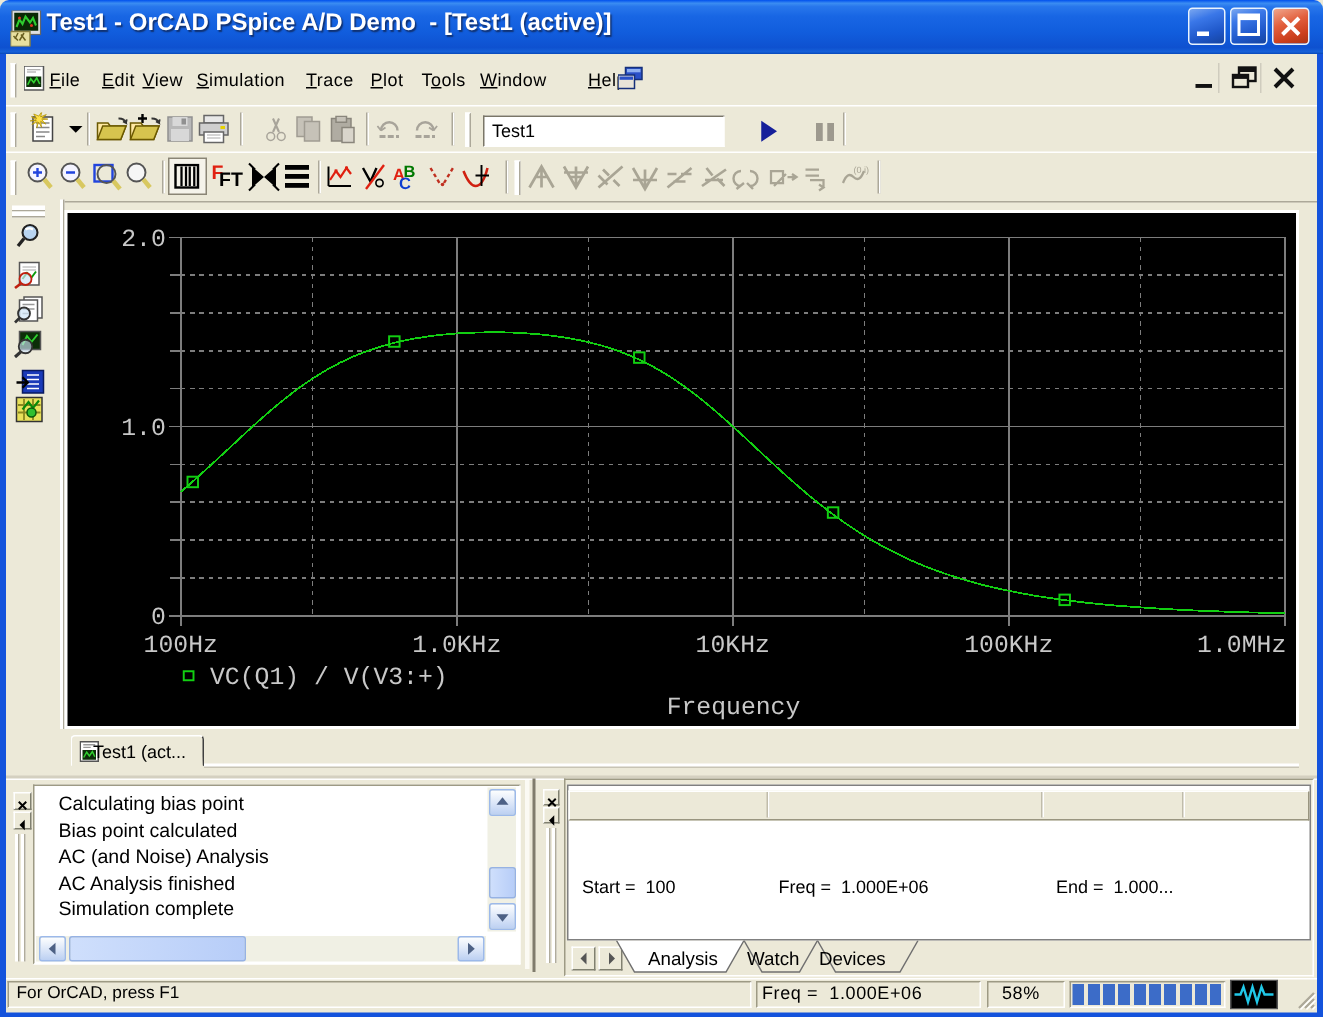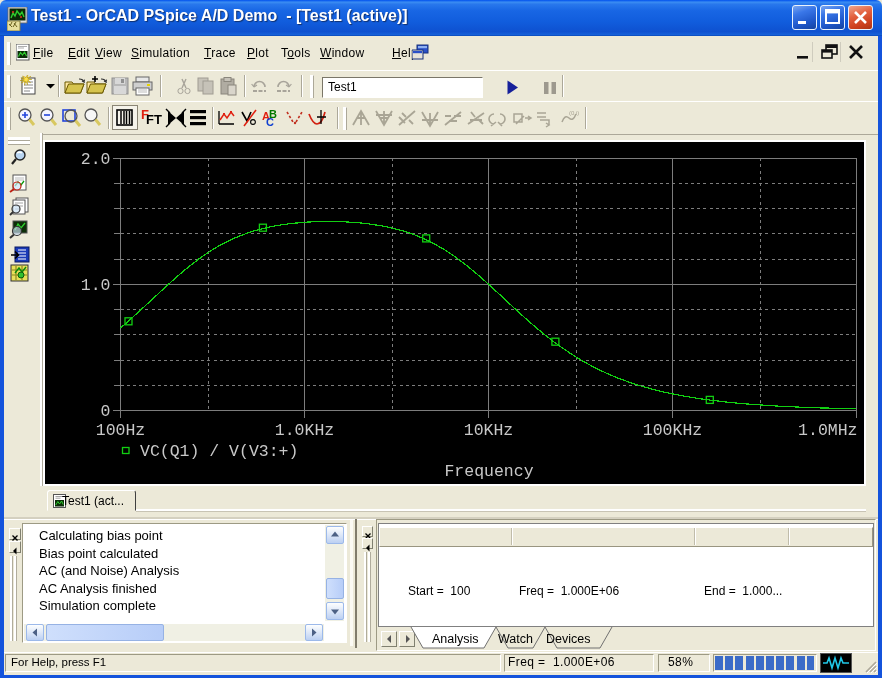--- a/index.html
+++ b/index.html
@@ -399,41 +399,41 @@
     </svg></div>
 <div class="abs" style="left:364px;top:552px;width:2px;height:90px;background:#fff;border-right:1px solid #b0ac9c"></div>
 <div class="abs" style="left:368px;top:552px;width:2px;height:90px;background:#fff;border-right:1px solid #b0ac9c"></div>
 
 <div class="abs sunken" style="left:376px;top:519px;width:500px;height:132px;background:#ece9d8;box-sizing:border-box"></div>
 <div class="abs" style="left:378px;top:523px;width:496px;height:104px;background:#fff;border:1px solid #808080;box-sizing:border-box"></div>
 <div class="abs" style="left:379px;top:527px;width:494px;height:20px;background:#ece9d8;border:1px solid;border-color:#fff #999580 #999580 #fff;box-sizing:border-box"></div>
 <div class="abs" style="left:511px;top:528px;width:1px;height:17px;background:#c0bcaa;border-right:1px solid #fff"></div>
 <div class="abs" style="left:694px;top:528px;width:1px;height:17px;background:#c0bcaa;border-right:1px solid #fff"></div>
 <div class="abs" style="left:788px;top:528px;width:1px;height:17px;background:#c0bcaa;border-right:1px solid #fff"></div>
-<div class="abs" style="left:408px;top:584px;font-size:12px">Start =&nbsp; 100</div>
+<div class="abs" style="left:388px;top:584px;font-size:12px">Start =&nbsp; 100</div>
 <div class="abs" style="left:519px;top:584px;font-size:12px">Freq =&nbsp; 1.000E+06</div>
 <div class="abs" style="left:704px;top:584px;font-size:12px">End =&nbsp; 1.000...</div>
 
 <div class="abs" style="left:381px;top:631px;width:16px;height:16px;background:#ece9d8;border:1px solid;border-color:#fff #808070 #808070 #fff;box-sizing:border-box"><svg width="14" height="14">
       <path d="M9 3 L5 7 L9 11 z" fill="#555"></path>
     </svg></div>
 <div class="abs" style="left:399px;top:631px;width:16px;height:16px;background:#ece9d8;border:1px solid;border-color:#fff #808070 #808070 #fff;box-sizing:border-box"><svg width="14" height="14">
       <path d="M6 3 L10 7 L6 11 z" fill="#555"></path>
     </svg></div>
 <svg class="abs" style="left:408px;top:627px" width="215" height="23" viewBox="0 0 215 23" font-size="12.5px" font-family="Liberation Sans">
   <path d="M3 0 L15 21 L76 21 L88 0" fill="#fff" stroke="#707070"></path>
   <path d="M88 0 L100 21 L125 21 L137 0" fill="none" stroke="#707070"></path>
   <path d="M137 0 L149 21 L192 21 L204 0" fill="none" stroke="#707070"></path>
   <text x="24" y="16" fill="#000">Analysis</text>
   <text x="90" y="16" fill="#000">Watch</text>
   <text x="138" y="16" fill="#000">Devices</text>
 </svg>
 <div class="abs" id="statusbar"></div>
 <div class="abs sunken" style="left:5px;top:654px;width:496px;height:18px;box-sizing:border-box"></div>
-<div class="abs" style="left:11px;top:656px;font-size:11.5px">For Help, press F1</div>
+<div class="abs" style="left:11px;top:656px;font-size:11.5px">For OrCAD, press F1</div>
 <div class="abs sunken" style="left:504px;top:654px;width:150px;height:18px;box-sizing:border-box"></div>
 <div class="abs" style="left:508px;top:655px;font-size:12px;letter-spacing:0.4px">Freq =&nbsp; 1.000E+06</div>
 <div class="abs sunken" style="left:658px;top:654px;width:52px;height:18px;box-sizing:border-box"></div>
 <div class="abs" style="left:668px;top:655px;font-size:12px;letter-spacing:0.4px">58%</div>
 <div class="abs sunken" style="left:713px;top:654px;width:104px;height:18px;box-sizing:border-box;overflow:hidden">
   <div style="position:absolute;left:1px;top:1px;width:99px;height:14px;background:repeating-linear-gradient(90deg,#3c6cc8 0 8px,#ece9d8 8px 10.2px)"></div>
 </div>
 <svg class="abs" style="left:820px;top:653px" width="32" height="20" viewBox="0 0 32 20">
   <rect x="0.5" y="0.5" width="31" height="19" fill="#000" stroke="#555"></rect>
   <polyline points="3,10 7,10 9,5 12,15 15,5 18,15 21,5 23,10 29,10" fill="none" stroke="#20c8e8" stroke-width="1.6"></polyline>

